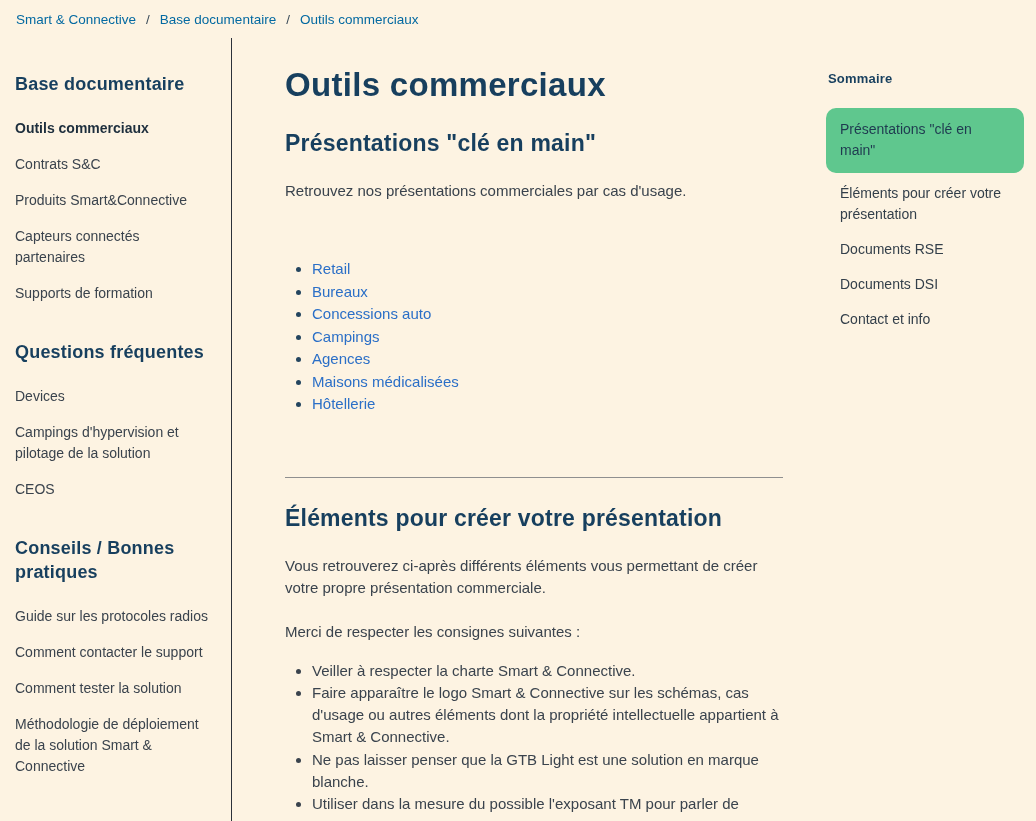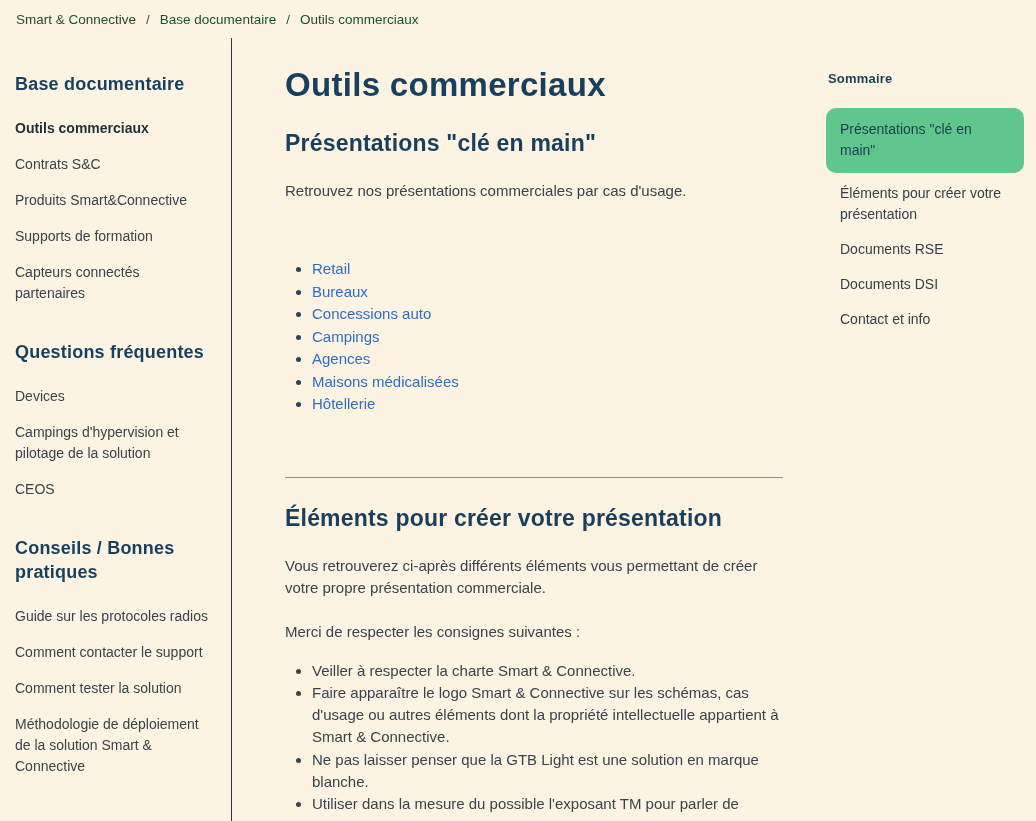--- a/index.html
+++ b/index.html
@@ -22,21 +22,21 @@
   
   .breadcrumb{
     height:38px;
     display:flex;
     align-items:center;
     padding:0 16px;
     font-size:13.5px;
     color:#253746;
   }
   .breadcrumb a{
-    color:#14532d;
+    color:#0369a1;
     text-decoration:none;
     cursor:pointer;
     text-align:center;
   }
   .breadcrumb .sep{
     margin:0 10px;
     color:#3c4c5a;
   }
   
   .layout{
@@ -173,22 +173,22 @@
 </nav>
 
 <div class="layout">
 
   <aside class="sidebar">
     <section class="side-section">
       <h2 class="side-title">Base documentaire</h2>
       <div class="side-item active">Outils commerciaux</div>
       <div class="side-item">Contrats S&amp;C</div>
       <div class="side-item">Produits Smart&amp;Connective</div>
+      <div class="side-item">Capteurs connectés partenaires</div>
       <div class="side-item">Supports de formation</div>
-      <div class="side-item">Capteurs connectés partenaires</div>
     </section>
 
     <section class="side-section">
       <h2 class="side-title">Questions fréquentes</h2>
       <div class="side-item">Devices</div>
       <div class="side-item">Campings d'hypervision et pilotage de la solution</div>
       <div class="side-item">CEOS</div>
     </section>
 
     <section class="side-section">

